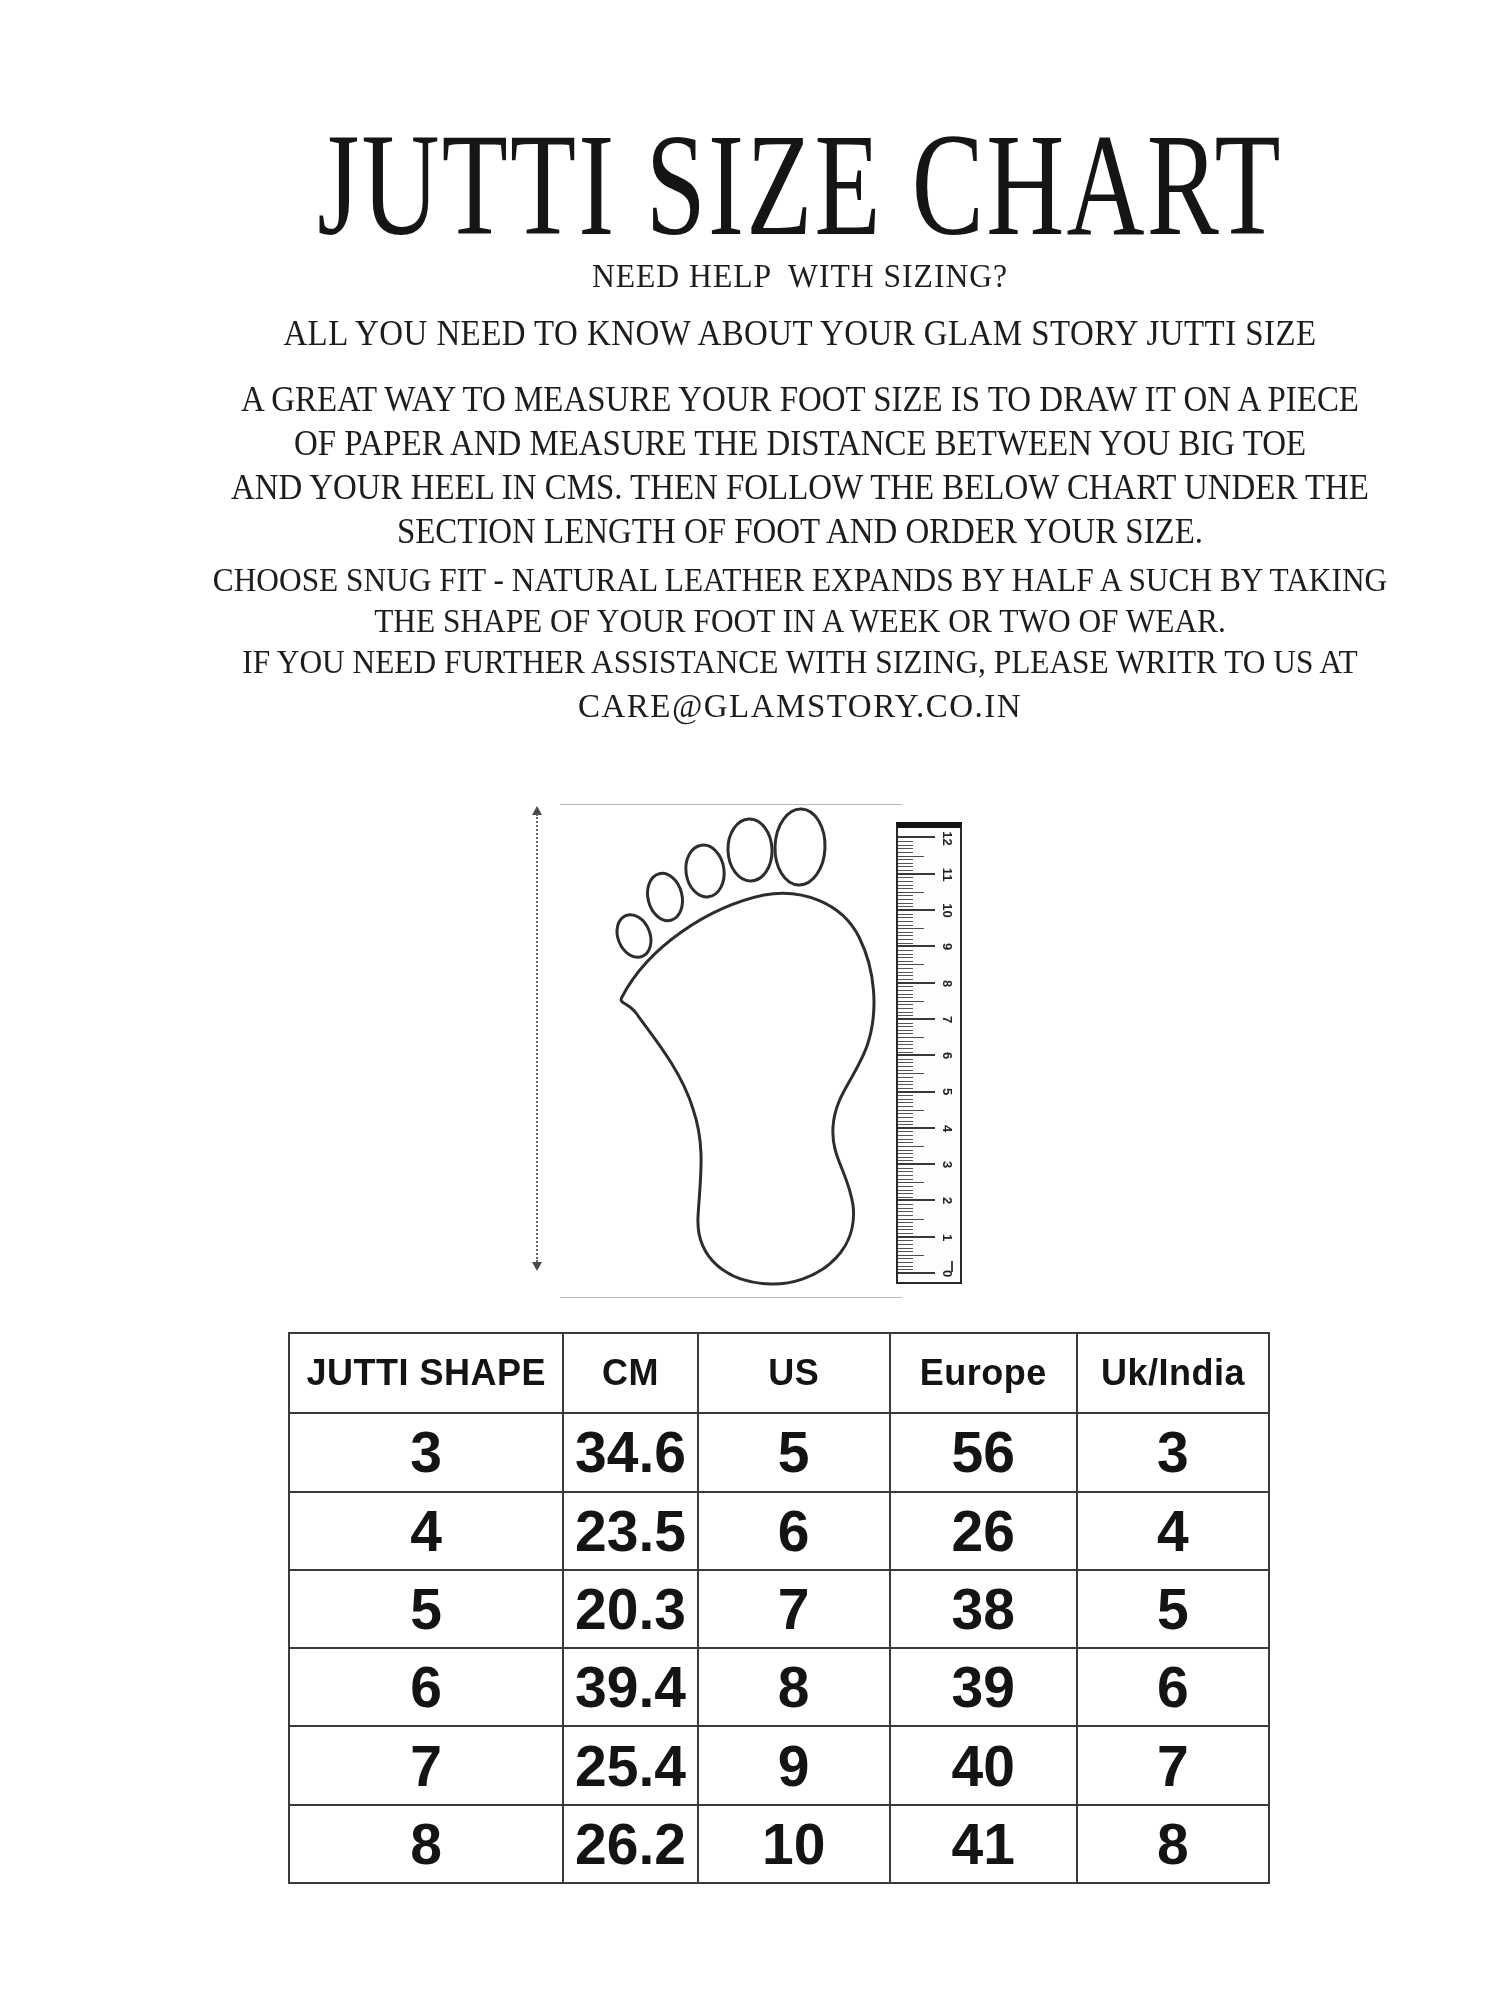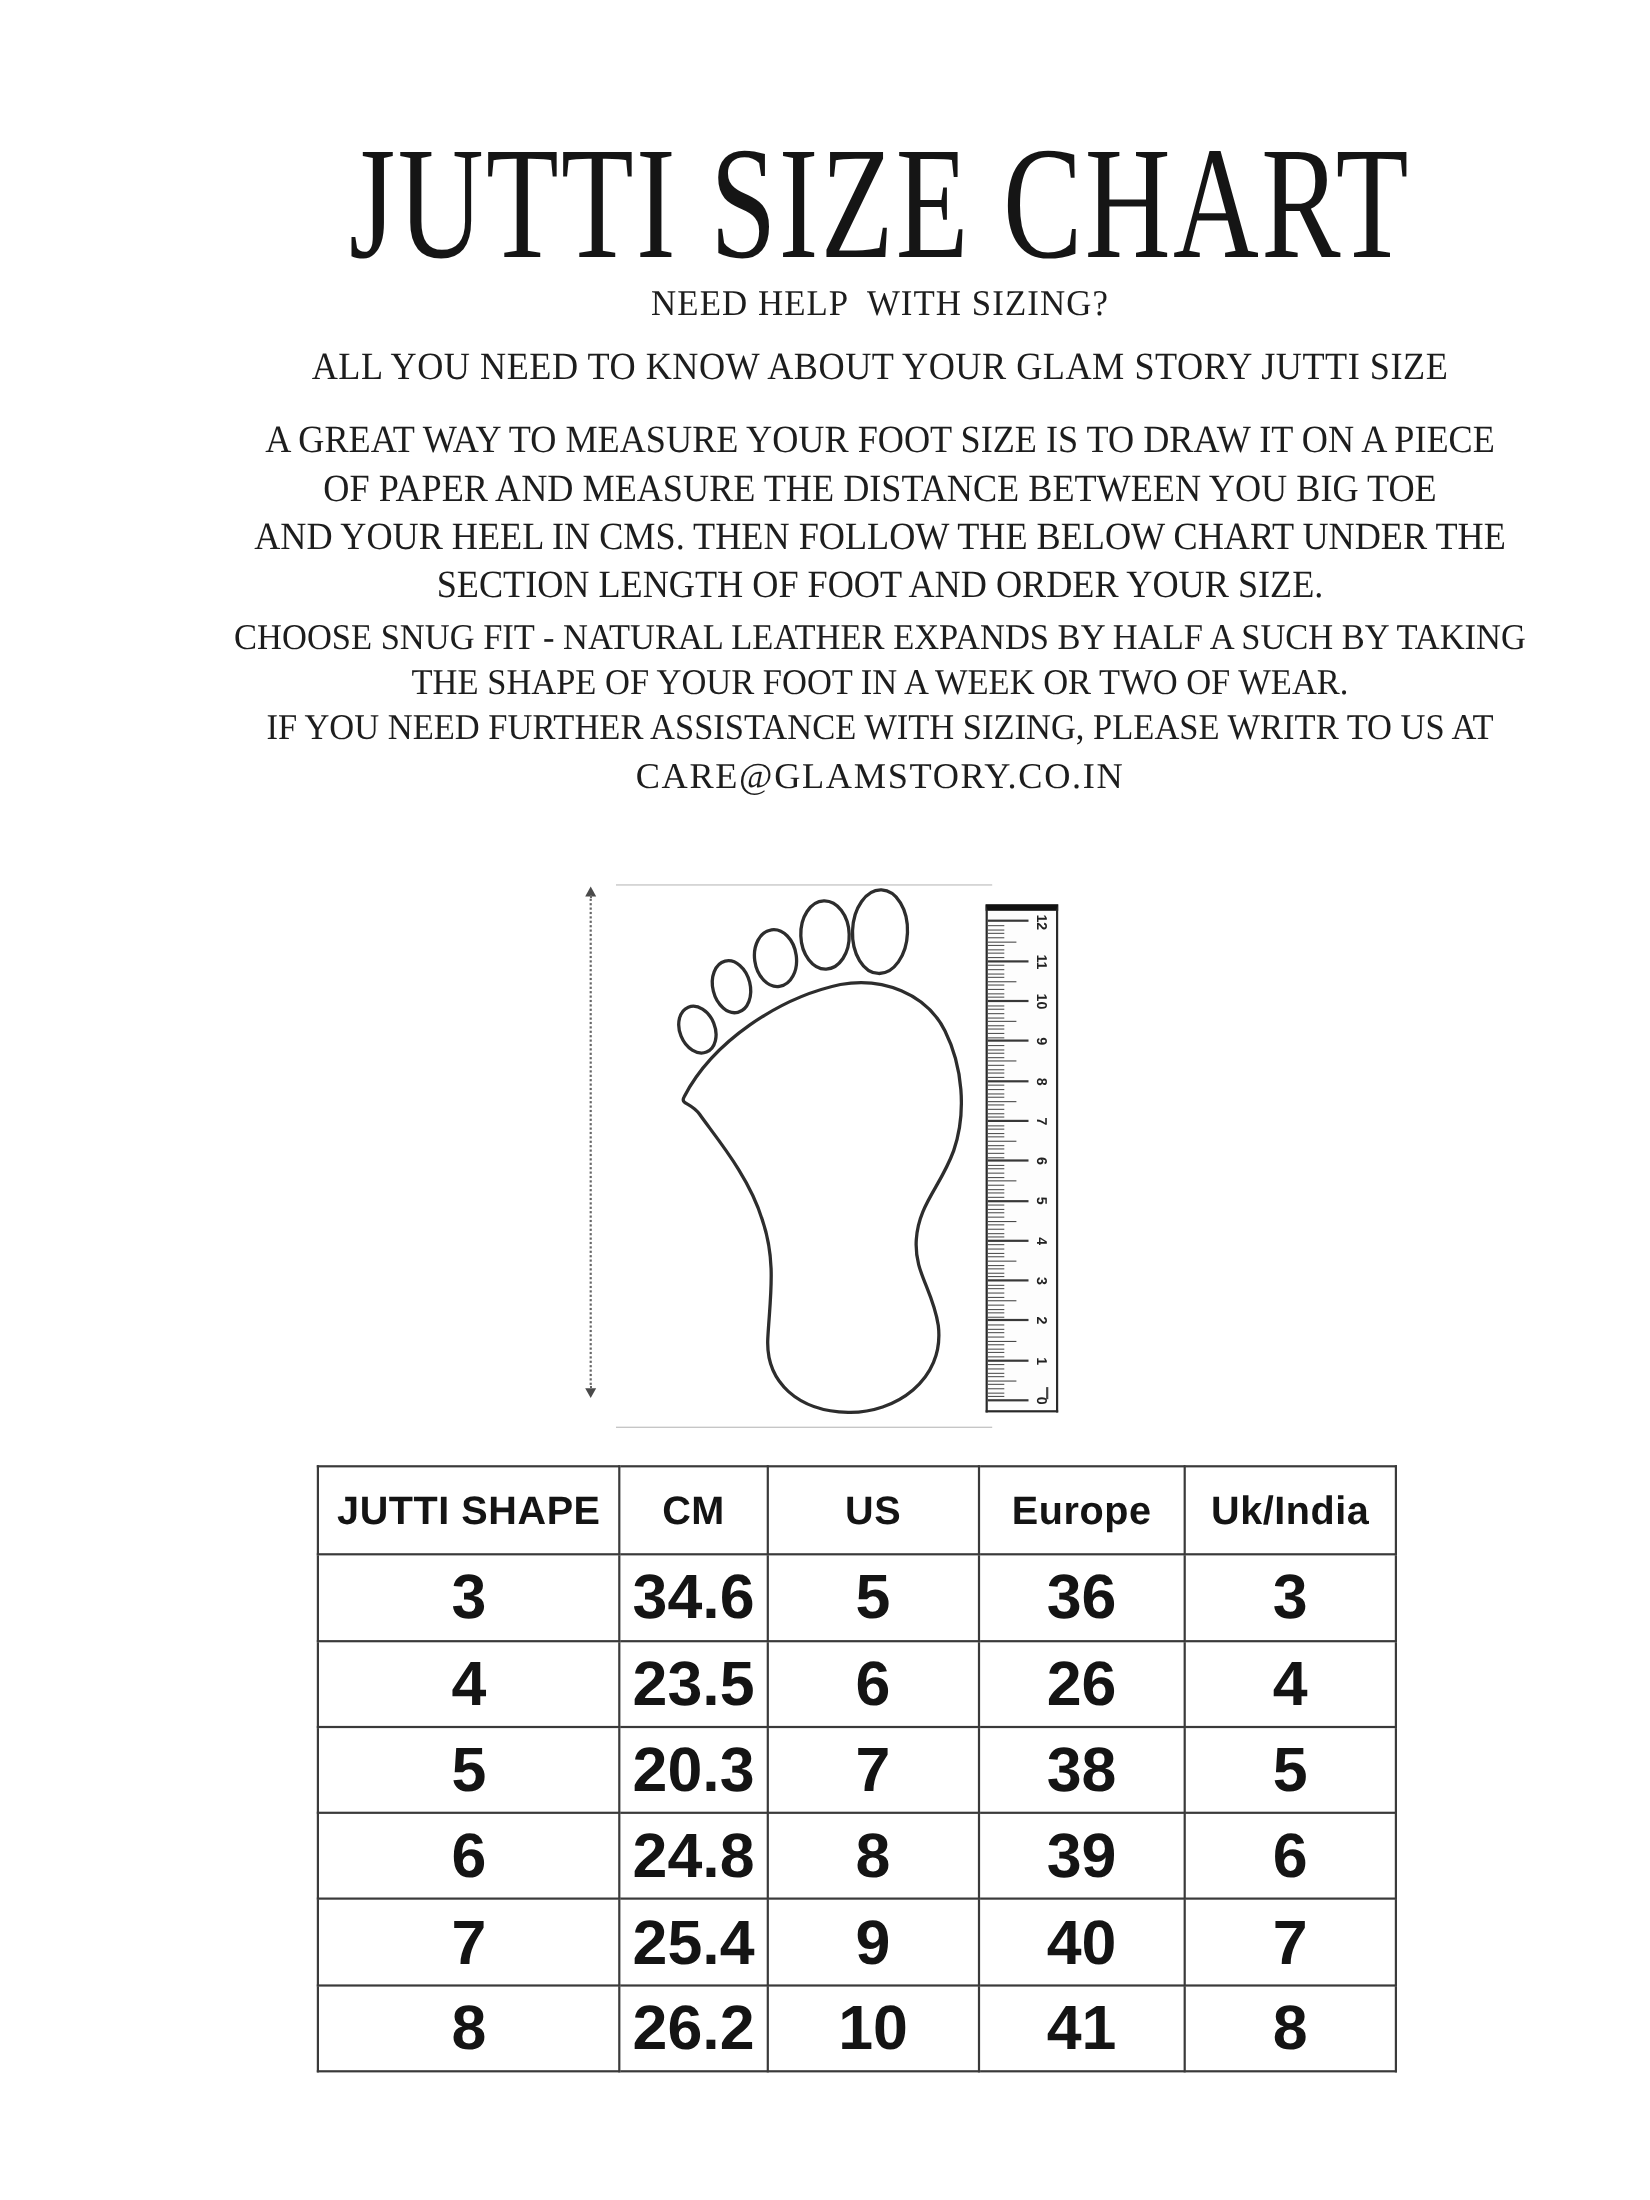--- a/index.html
+++ b/index.html
@@ -265,40 +265,40 @@
     <th>JUTTI SHAPE</th>
     <th class="th-cm">CM</th>
     <th class="th-us">US</th>
     <th>Europe</th>
     <th>Uk/India</th>
   </tr>
   <tr>
     <td>3</td>
     <td>34.6</td>
     <td>5</td>
-    <td>36</td>
+    <td>56</td>
     <td>3</td>
   </tr>
   <tr>
     <td>4</td>
     <td>23.5</td>
     <td>6</td>
     <td>26</td>
     <td>4</td>
   </tr>
   <tr>
     <td>5</td>
     <td>20.3</td>
     <td>7</td>
     <td>38</td>
     <td>5</td>
   </tr>
   <tr>
     <td>6</td>
-    <td>24.8</td>
+    <td>39.4</td>
     <td>8</td>
     <td>39</td>
     <td>6</td>
   </tr>
   <tr>
     <td>7</td>
     <td>25.4</td>
     <td>9</td>
     <td>40</td>
     <td>7</td>

